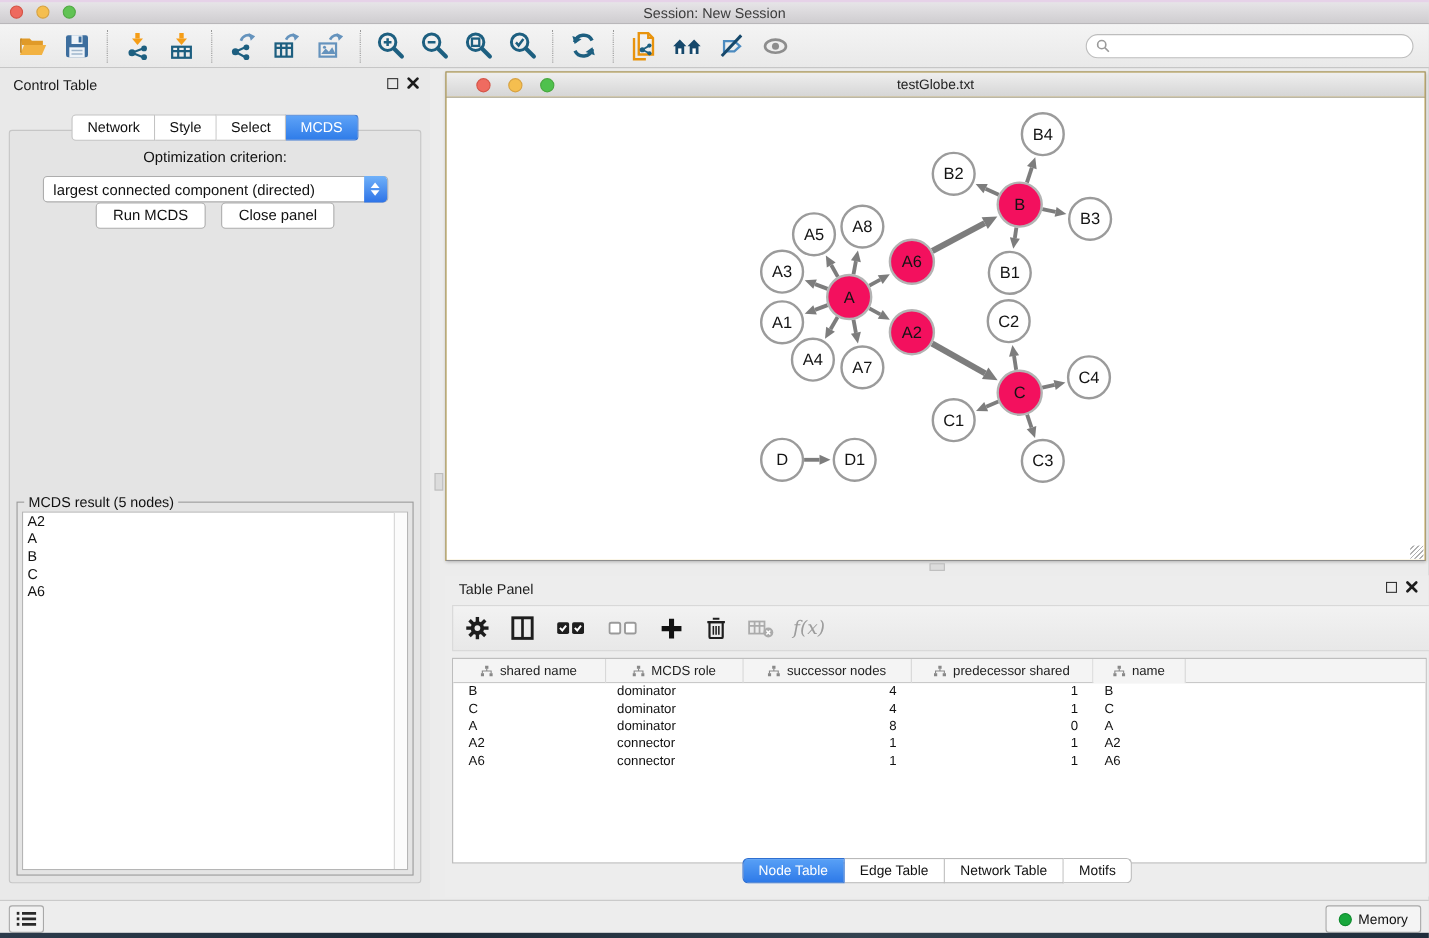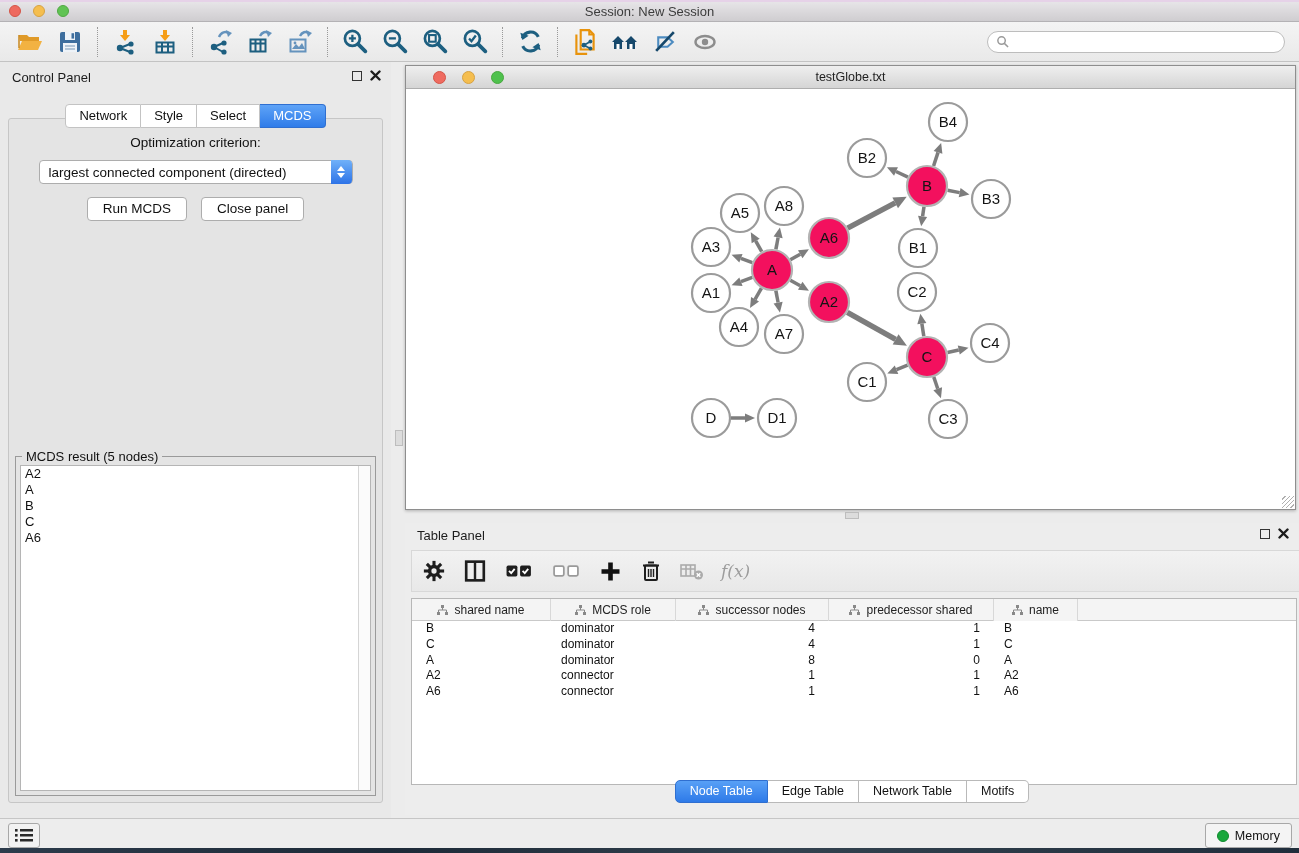--- a/index.html
+++ b/index.html
@@ -40,21 +40,21 @@
   .cp-content { position:absolute; left:8px; top:56px; width:375px; height:685px;
     background:#e4e4e4; border:1px solid #c6c6c6; border-radius:3px; }
   .opt-label { text-align:center; margin-top:16px; font-size:13.5px; color:#111; }
   .opt-select { position:relative; margin:10px auto 0; width:314px; height:24px; background:#fff;
     border:1px solid #adadad; border-radius:4px; font-size:13.5px; color:#111;
     display:flex; align-items:center; padding-left:9px; }
   .opt-stepper { position:absolute; right:0; top:-1px; width:21px; height:24px; border-radius:0 4px 4px 0;
     background:linear-gradient(#70b1f9,#2d73e7); display:flex; flex-direction:column; align-items:center; justify-content:center; gap:2px; }
   .chev-up { width:0; height:0; border-left:4px solid transparent; border-right:4px solid transparent; border-bottom:5px solid #fff; }
   .chev-dn { width:0; height:0; border-left:4px solid transparent; border-right:4px solid transparent; border-top:5px solid #fff; }
-  .cp-buttons { display:flex; justify-content:center; gap:14px; margin-top:13px; }
+  .cp-buttons { display:flex; justify-content:center; gap:14px; margin-top:0; }
   .cp-btn { background:#fff; border:1px solid #adadad; border-radius:4px; font-size:13.5px; color:#111;
     padding:3px 15px 4px; font-family:"Liberation Sans",sans-serif; }
   .mcds-fieldset { position:absolute; left:6px; top:337px; width:361px; height:340px;
     border:1px solid #9a9a9a; background:#e4e4e4; }
   .mcds-legend { position:absolute; left:6px; top:-8px; background:#e4e4e4; padding:0 4px; font-size:13px; color:#111; }
   .mcds-list { position:absolute; left:4px; top:8px; right:4px; bottom:4px; background:#fff; border:1px solid #b5b5b5; overflow:hidden; }
   .mcds-scroll { position:absolute; right:0; top:0; bottom:0; width:12px; border-left:1px solid #d5d5d5; background:#fbfbfb; }
   .mcds-item { font-size:13px; line-height:16px; padding-left:4px; color:#111; }
 
   
@@ -278,21 +278,21 @@
       <svg width="13" height="13" viewBox="0 0 14 14">
           <circle cx="6" cy="6" r="4" fill="none" stroke="#9a9a9a" stroke-width="1.6"></circle>
           <line x1="9" y1="9" x2="13" y2="13" stroke="#9a9a9a" stroke-width="1.6"></line>
         </svg>
       <input type="text" placeholder="" style="">
     </div>
   </div>
 
   <div class="control-panel">
     <div class="cp-header">
-      <span class="cp-title">Control Panel</span>
+      <span class="cp-title">Control Table</span>
       <span class="win-btns">
         <span class="float-glyph"></span>
         <svg width="11" height="11" viewBox="0 0 11 11">
             <path d="M1.5 1.5l8 8M9.5 1.5l-8 8" stroke="#1c1c1c" stroke-width="2.4" stroke-linecap="round"></path>
           </svg>
       </span>
     </div>
     <div class="cp-tabs">
         <div class="cp-tab">Network</div>
         <div class="cp-tab">Style</div>

